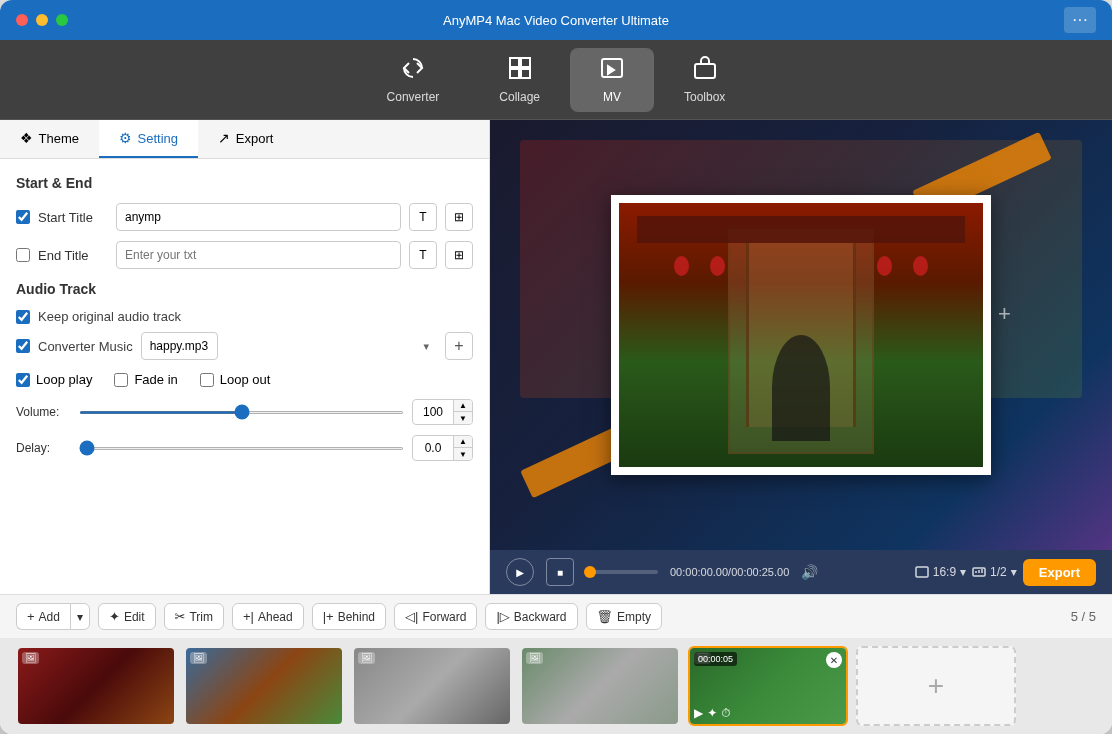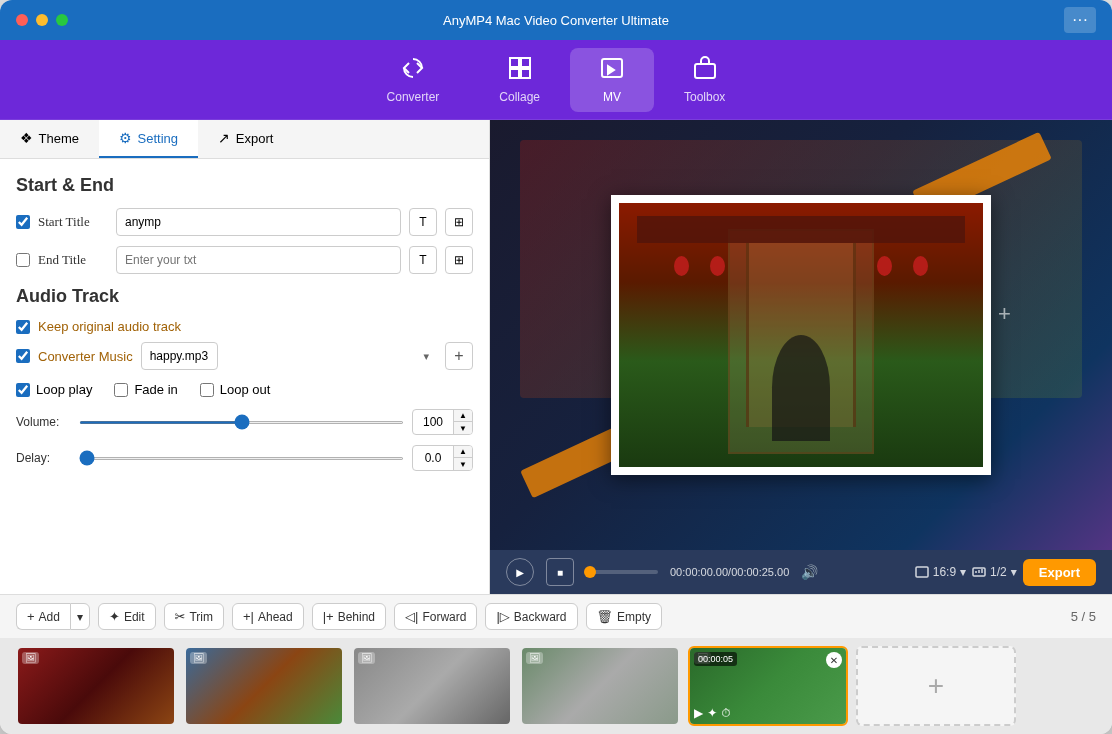--- a/index.html
+++ b/index.html
@@ -7,43 +7,43 @@
     .window { width: 1112px; height: 734px; background: #f0f0f0; border-radius: 12px; overflow: hidden; box-shadow: 0 20px 60px rgba(0,0,0,0.4); display: flex; flex-direction: column; }
     .titlebar { background: #1a6dbf; height: 40px; display: flex; align-items: center; padding: 0 16px; position: relative; }
     .traffic-lights { display: flex; gap: 8px; }
     .traffic-light { width: 12px; height: 12px; border-radius: 50%; cursor: pointer; }
     .tl-red { background: #ff5f57; }
     .tl-yellow { background: #febc2e; }
     .tl-green { background: #28c840; }
     .titlebar-title { position: absolute; left: 50%; transform: translateX(-50%); color: white; font-size: 13px; font-weight: 500; }
     .titlebar-menu { margin-left: auto; }
     .menu-btn { background: rgba(255,255,255,0.2); border: none; border-radius: 4px; color: white; padding: 4px 8px; cursor: pointer; font-size: 16px; }
-    .navbar { background: #6d28d9; height: 80px; display: flex; align-items: center; justify-content: center; gap: 0; border-bottom: 1px solid rgba(255,255,255,0.1); }
+    .navbar { background: #404040; height: 80px; display: flex; align-items: center; justify-content: center; gap: 0; border-bottom: 1px solid rgba(255,255,255,0.1); }
     .nav-item { display: flex; flex-direction: column; align-items: center; gap: 4px; padding: 8px 30px; cursor: pointer; color: rgba(255,255,255,0.8); border-radius: 8px; transition: background 0.2s; }
     .nav-item.active { background: rgba(255,255,255,0.2); color: white; }
     .nav-icon { font-size: 22px; }
     .nav-label { font-size: 12px; }
     .content { display: flex; flex: 1; overflow: hidden; }
     .left-panel { width: 490px; background: white; border-right: 1px solid #ddd; display: flex; flex-direction: column; overflow: hidden; }
     .tabs { display: flex; border-bottom: 1px solid #ddd; background: #f5f5f5; }
     .tab { padding: 10px 20px; font-size: 13px; cursor: pointer; display: flex; align-items: center; gap: 6px; border-bottom: 2px solid transparent; }
     .tab.active { background: white; border-bottom: 2px solid #1a6dbf; color: #1a6dbf; }
     .tab-icon { font-size: 14px; }
     .panel-content { padding: 16px; flex: 1; overflow-y: auto; }
-    .section-title { font-size: 18px; font-weight: 600; color: #333; margin-bottom: 12px; }
+    .section-title { font-size: 14px; font-weight: 600; color: #333; margin-bottom: 12px; }
     .form-row { display: flex; align-items: center; margin-bottom: 10px; gap: 8px; }
     .checkbox { width: 14px; height: 14px; cursor: pointer; accent-color: #1a6dbf; }
-    .form-label { font-size: 13px; color: #333; width: 70px; flex-shrink: 0; font-family: Liberation Serif, serif; }
+    .form-label { font-size: 13px; color: #333; width: 70px; flex-shrink: 0; }
     .text-input { flex: 1; height: 28px; border: 1px solid #ccc; border-radius: 4px; padding: 0 8px; font-size: 12px; outline: none; }
     .text-input.placeholder { color: #aaa; }
     .icon-btn { width: 28px; height: 28px; border: 1px solid #ccc; border-radius: 4px; background: white; cursor: pointer; display: flex; align-items: center; justify-content: center; font-size: 12px; }
     .section-divider { margin: 12px 0; }
     .audio-section { margin-top: 4px; }
     .check-row { display: flex; align-items: center; gap: 8px; margin-bottom: 8px; }
-    .check-label { font-size: 13px; color: #a16207; }
+    .check-label { font-size: 13px; color: #404040; }
     .music-select { display: flex; align-items: center; gap: 8px; margin-bottom: 12px; }
     .select-dropdown { flex: 1; height: 28px; border: 1px solid #ccc; border-radius: 4px; padding: 0 8px; font-size: 12px; background: white; cursor: pointer; appearance: none; }
     .select-wrapper { flex: 1; position: relative; }
     .select-wrapper::after { content: '▾'; position: absolute; right: 8px; top: 50%; transform: translateY(-50%); pointer-events: none; color: #666; font-size: 11px; }
     .add-btn { width: 28px; height: 28px; border: 1px solid #ccc; border-radius: 4px; background: white; cursor: pointer; font-size: 16px; color: #555; display: flex; align-items: center; justify-content: center; }
     .options-row { display: flex; align-items: center; gap: 22px; margin-bottom: 12px; }
     .check-option { display: flex; align-items: center; gap: 6px; font-size: 13px; }
     .slider-row { display: flex; align-items: center; margin-bottom: 10px; gap: 8px; }
     .slider-label { font-size: 12px; color: #333; width: 55px; }
     .slider { flex: 1; height: 3px; border-radius: 2px; accent-color: #1a6dbf; cursor: pointer; }

